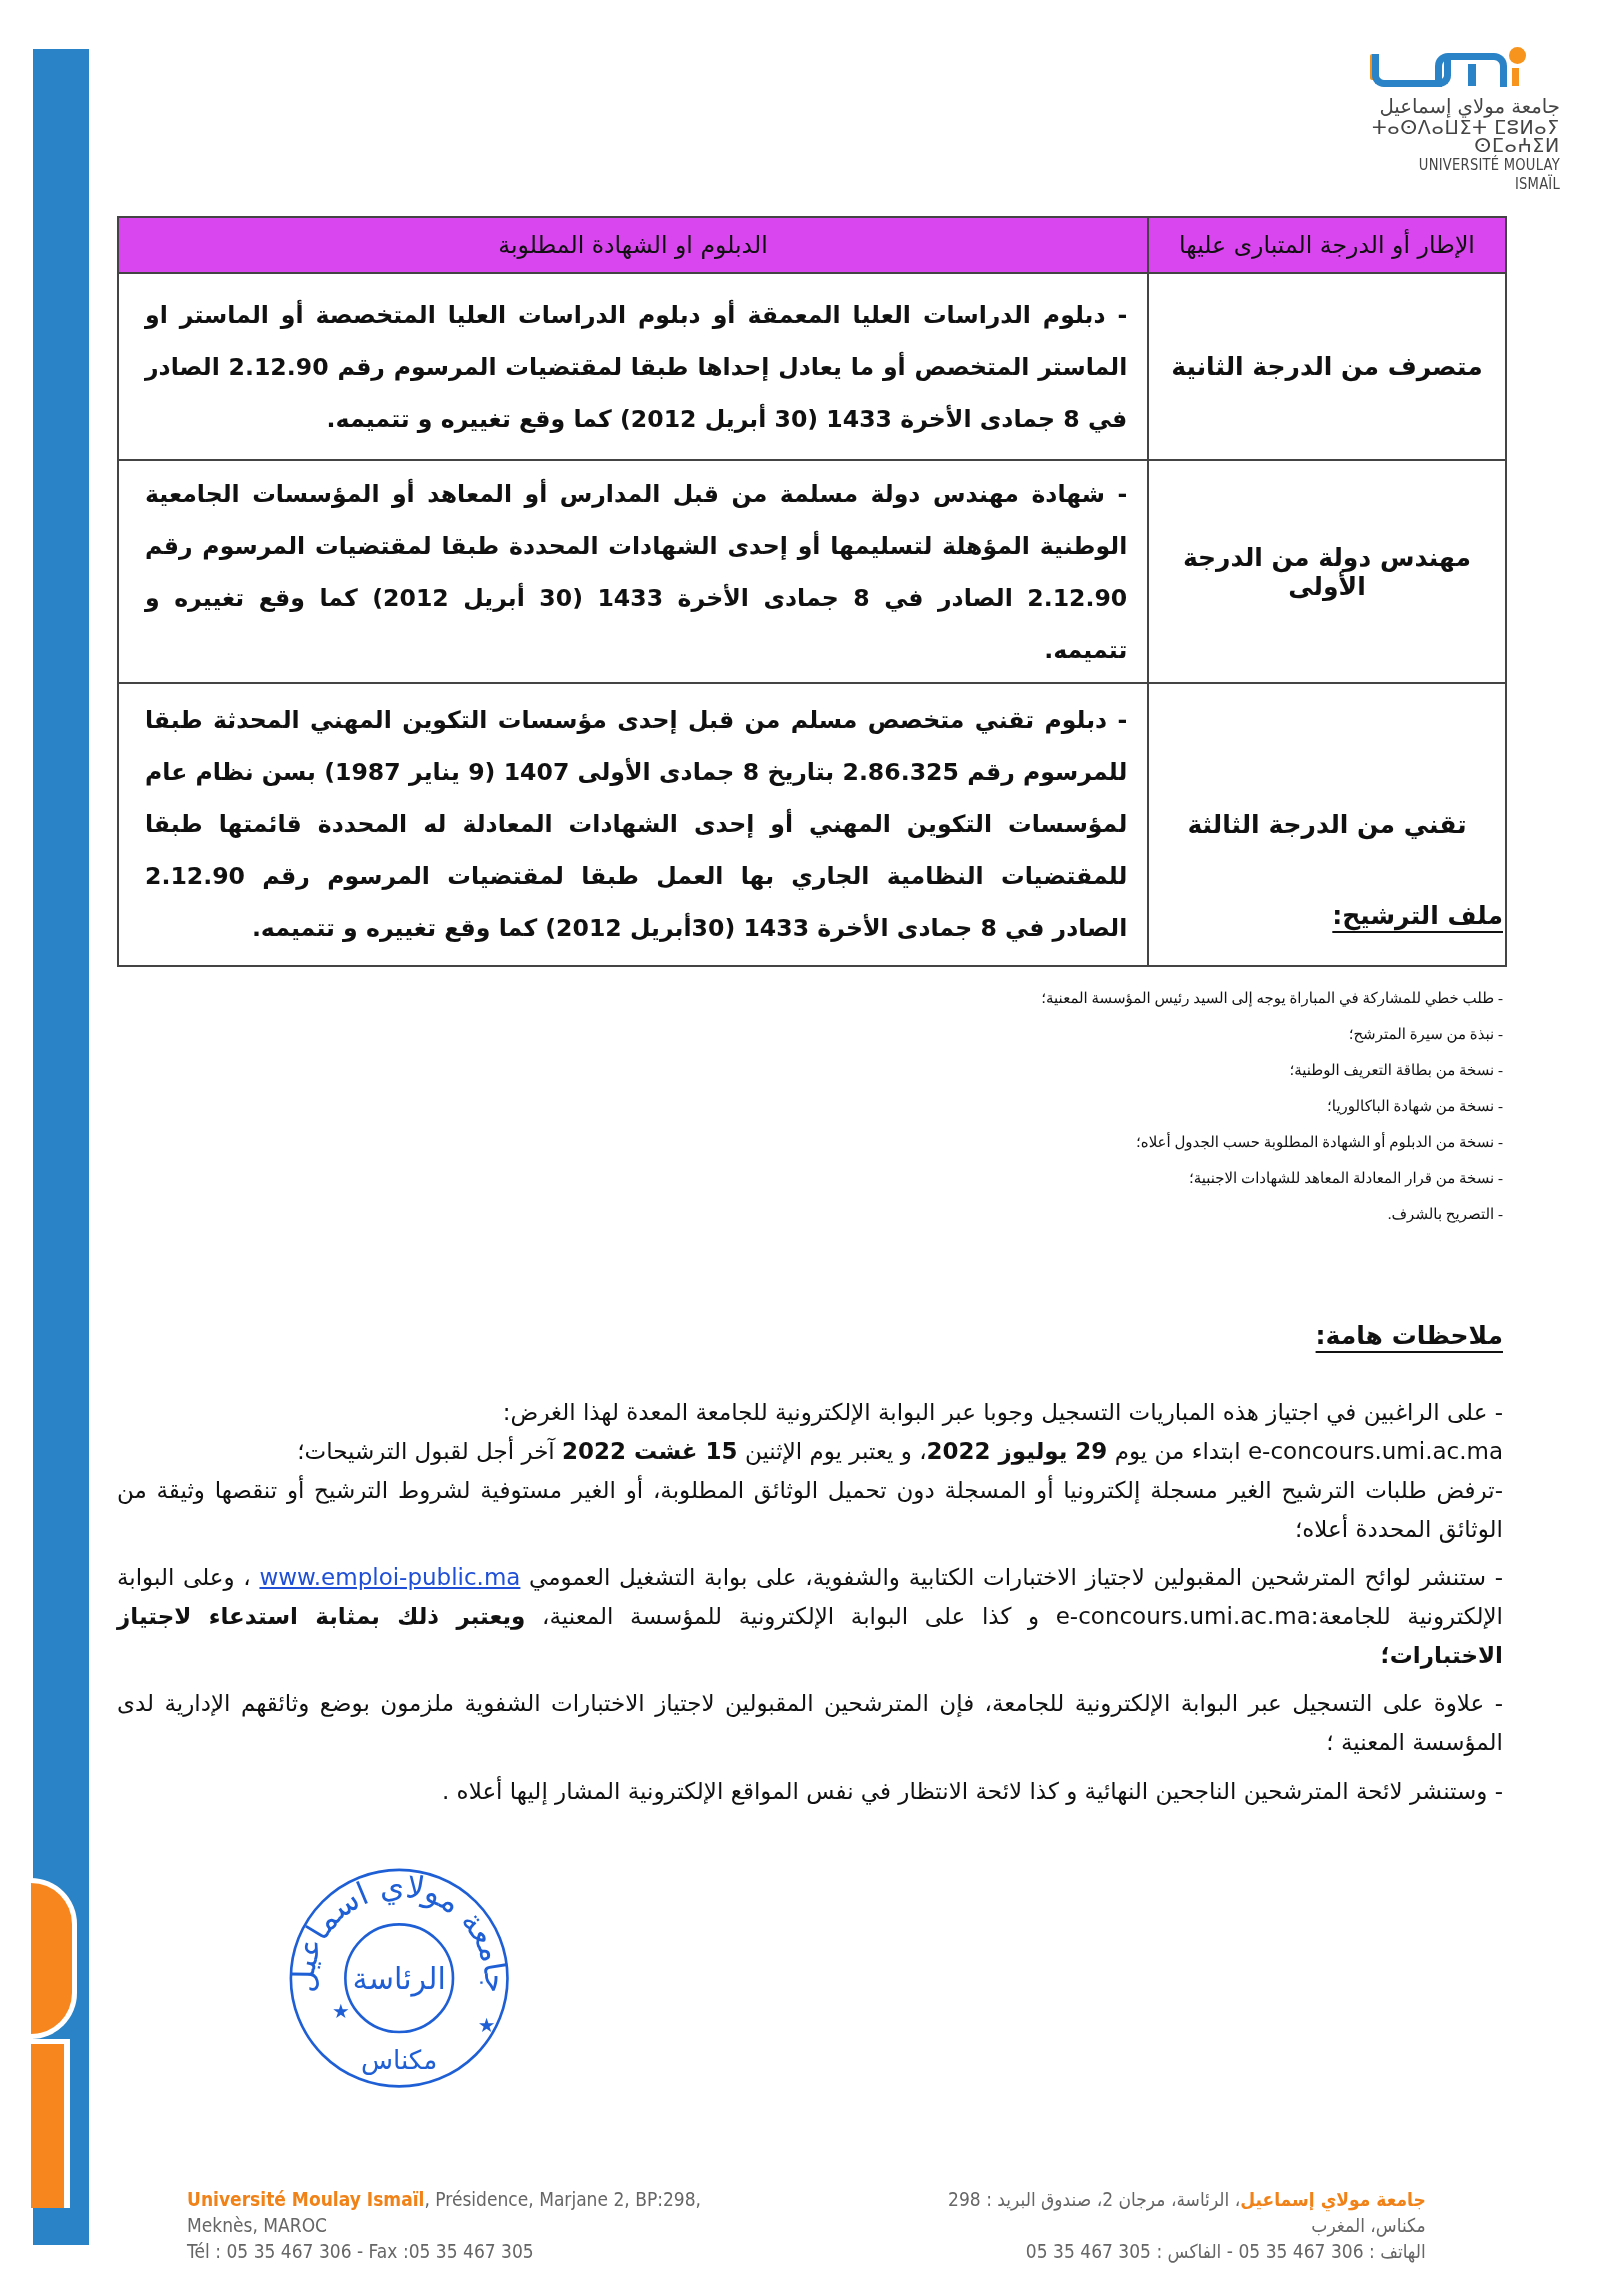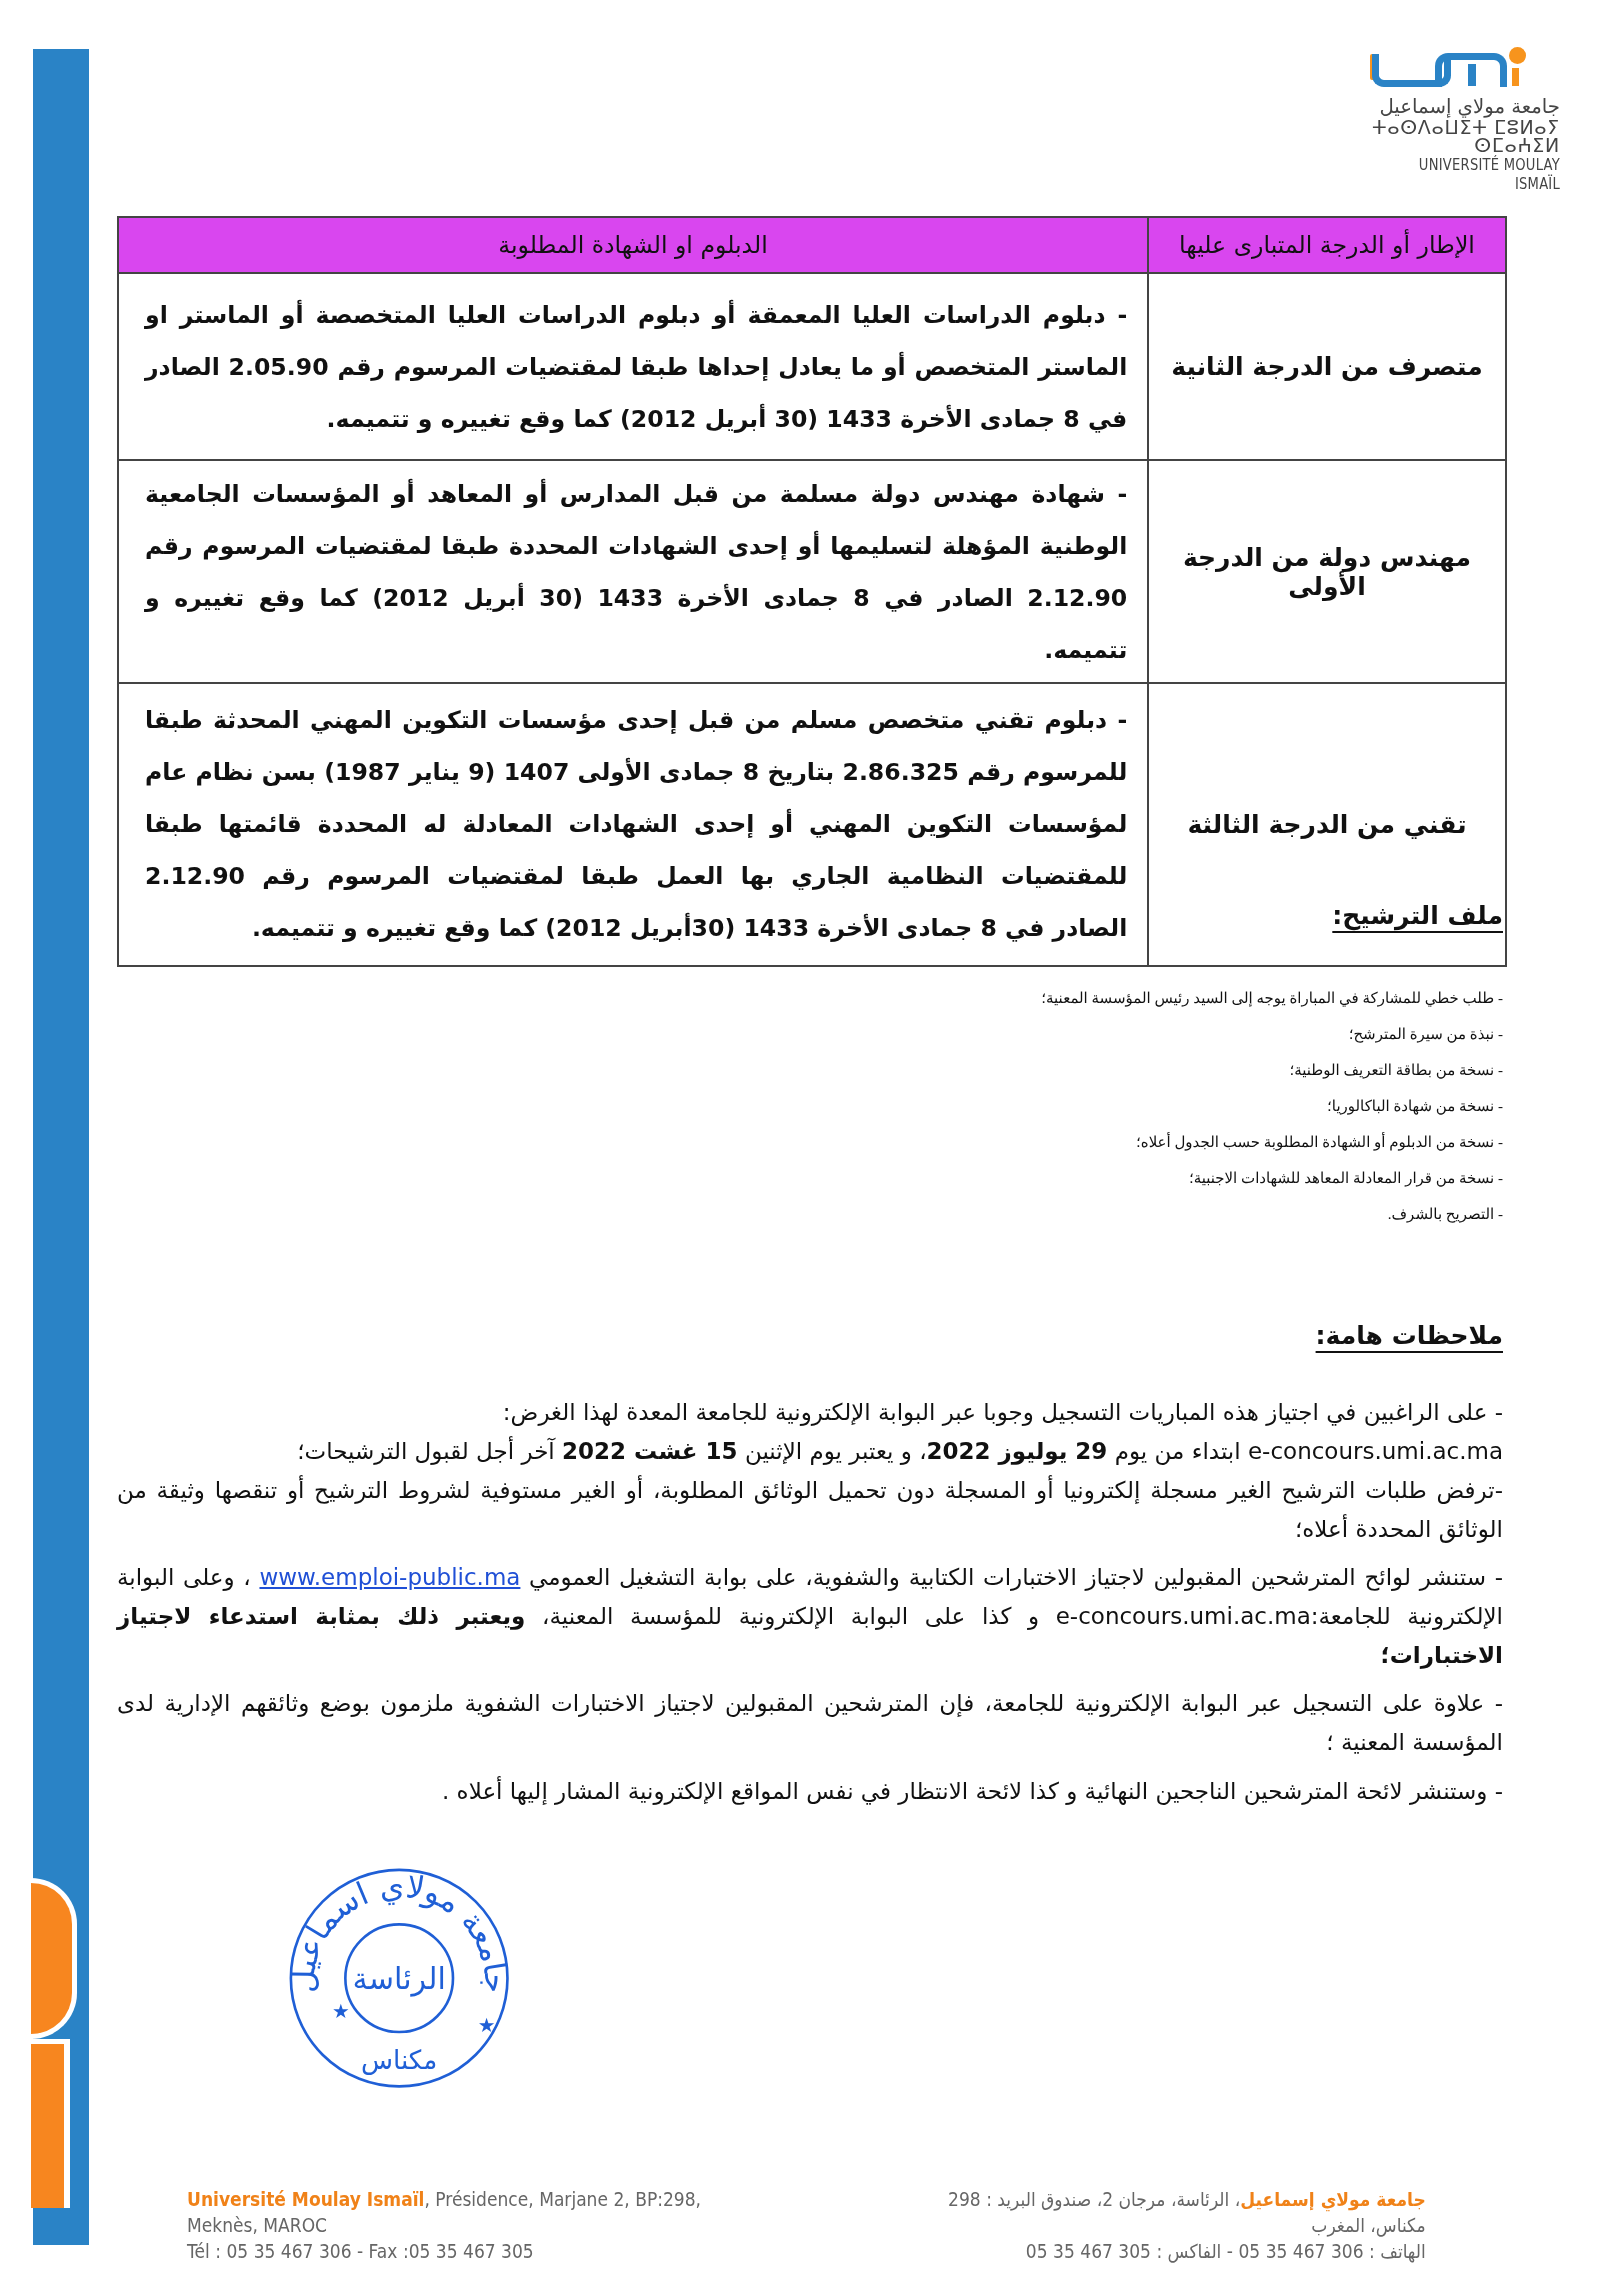--- a/index.html
+++ b/index.html
@@ -88,21 +88,21 @@
 <table class="req">
   <thead>
     <tr>
       <th class="c-grade">الإطار أو الدرجة المتبارى عليها</th>
       <th>الدبلوم او الشهادة المطلوبة</th>
     </tr>
   </thead>
   <tbody>
     <tr class="row1">
       <td class="grade">متصرف من الدرجة الثانية</td>
-      <td class="diploma">-  دبلوم الدراسات العليا المعمقة أو دبلوم الدراسات العليا المتخصصة أو الماستر او الماستر المتخصص أو ما يعادل إحداها طبقا لمقتضيات المرسوم رقم 2.05.90 الصادر في 8 جمادى الأخرة 1433 (30 أبريل 2012) كما وقع تغييره و تتميمه.</td>
+      <td class="diploma">-  دبلوم الدراسات العليا المعمقة أو دبلوم الدراسات العليا المتخصصة أو الماستر او الماستر المتخصص أو ما يعادل إحداها طبقا لمقتضيات المرسوم رقم 2.12.90 الصادر في 8 جمادى الأخرة 1433 (30 أبريل 2012) كما وقع تغييره و تتميمه.</td>
     </tr>
     <tr class="row2">
       <td class="grade">مهندس دولة من الدرجة الأولى</td>
       <td class="diploma">-  شهادة مهندس دولة مسلمة من قبل المدارس أو المعاهد أو المؤسسات الجامعية الوطنية المؤهلة لتسليمها أو إحدى الشهادات المحددة طبقا لمقتضيات المرسوم رقم 2.12.90 الصادر في 8 جمادى الأخرة 1433 (30 أبريل 2012) كما وقع تغييره و تتميمه.</td>
     </tr>
     <tr class="row3">
       <td class="grade">تقني من الدرجة الثالثة</td>
       <td class="diploma">-  دبلوم تقني متخصص مسلم من قبل إحدى مؤسسات التكوين المهني المحدثة طبقا للمرسوم رقم 2.86.325 بتاريخ 8 جمادى الأولى 1407 (9 يناير 1987) بسن نظام عام لمؤسسات التكوين المهني أو إحدى الشهادات المعادلة له المحددة قائمتها طبقا للمقتضيات النظامية الجاري بها العمل طبقا لمقتضيات المرسوم رقم 2.12.90 الصادر في 8 جمادى الأخرة 1433 (30أبريل 2012) كما وقع تغييره و تتميمه.</td>
     </tr>
   </tbody>

